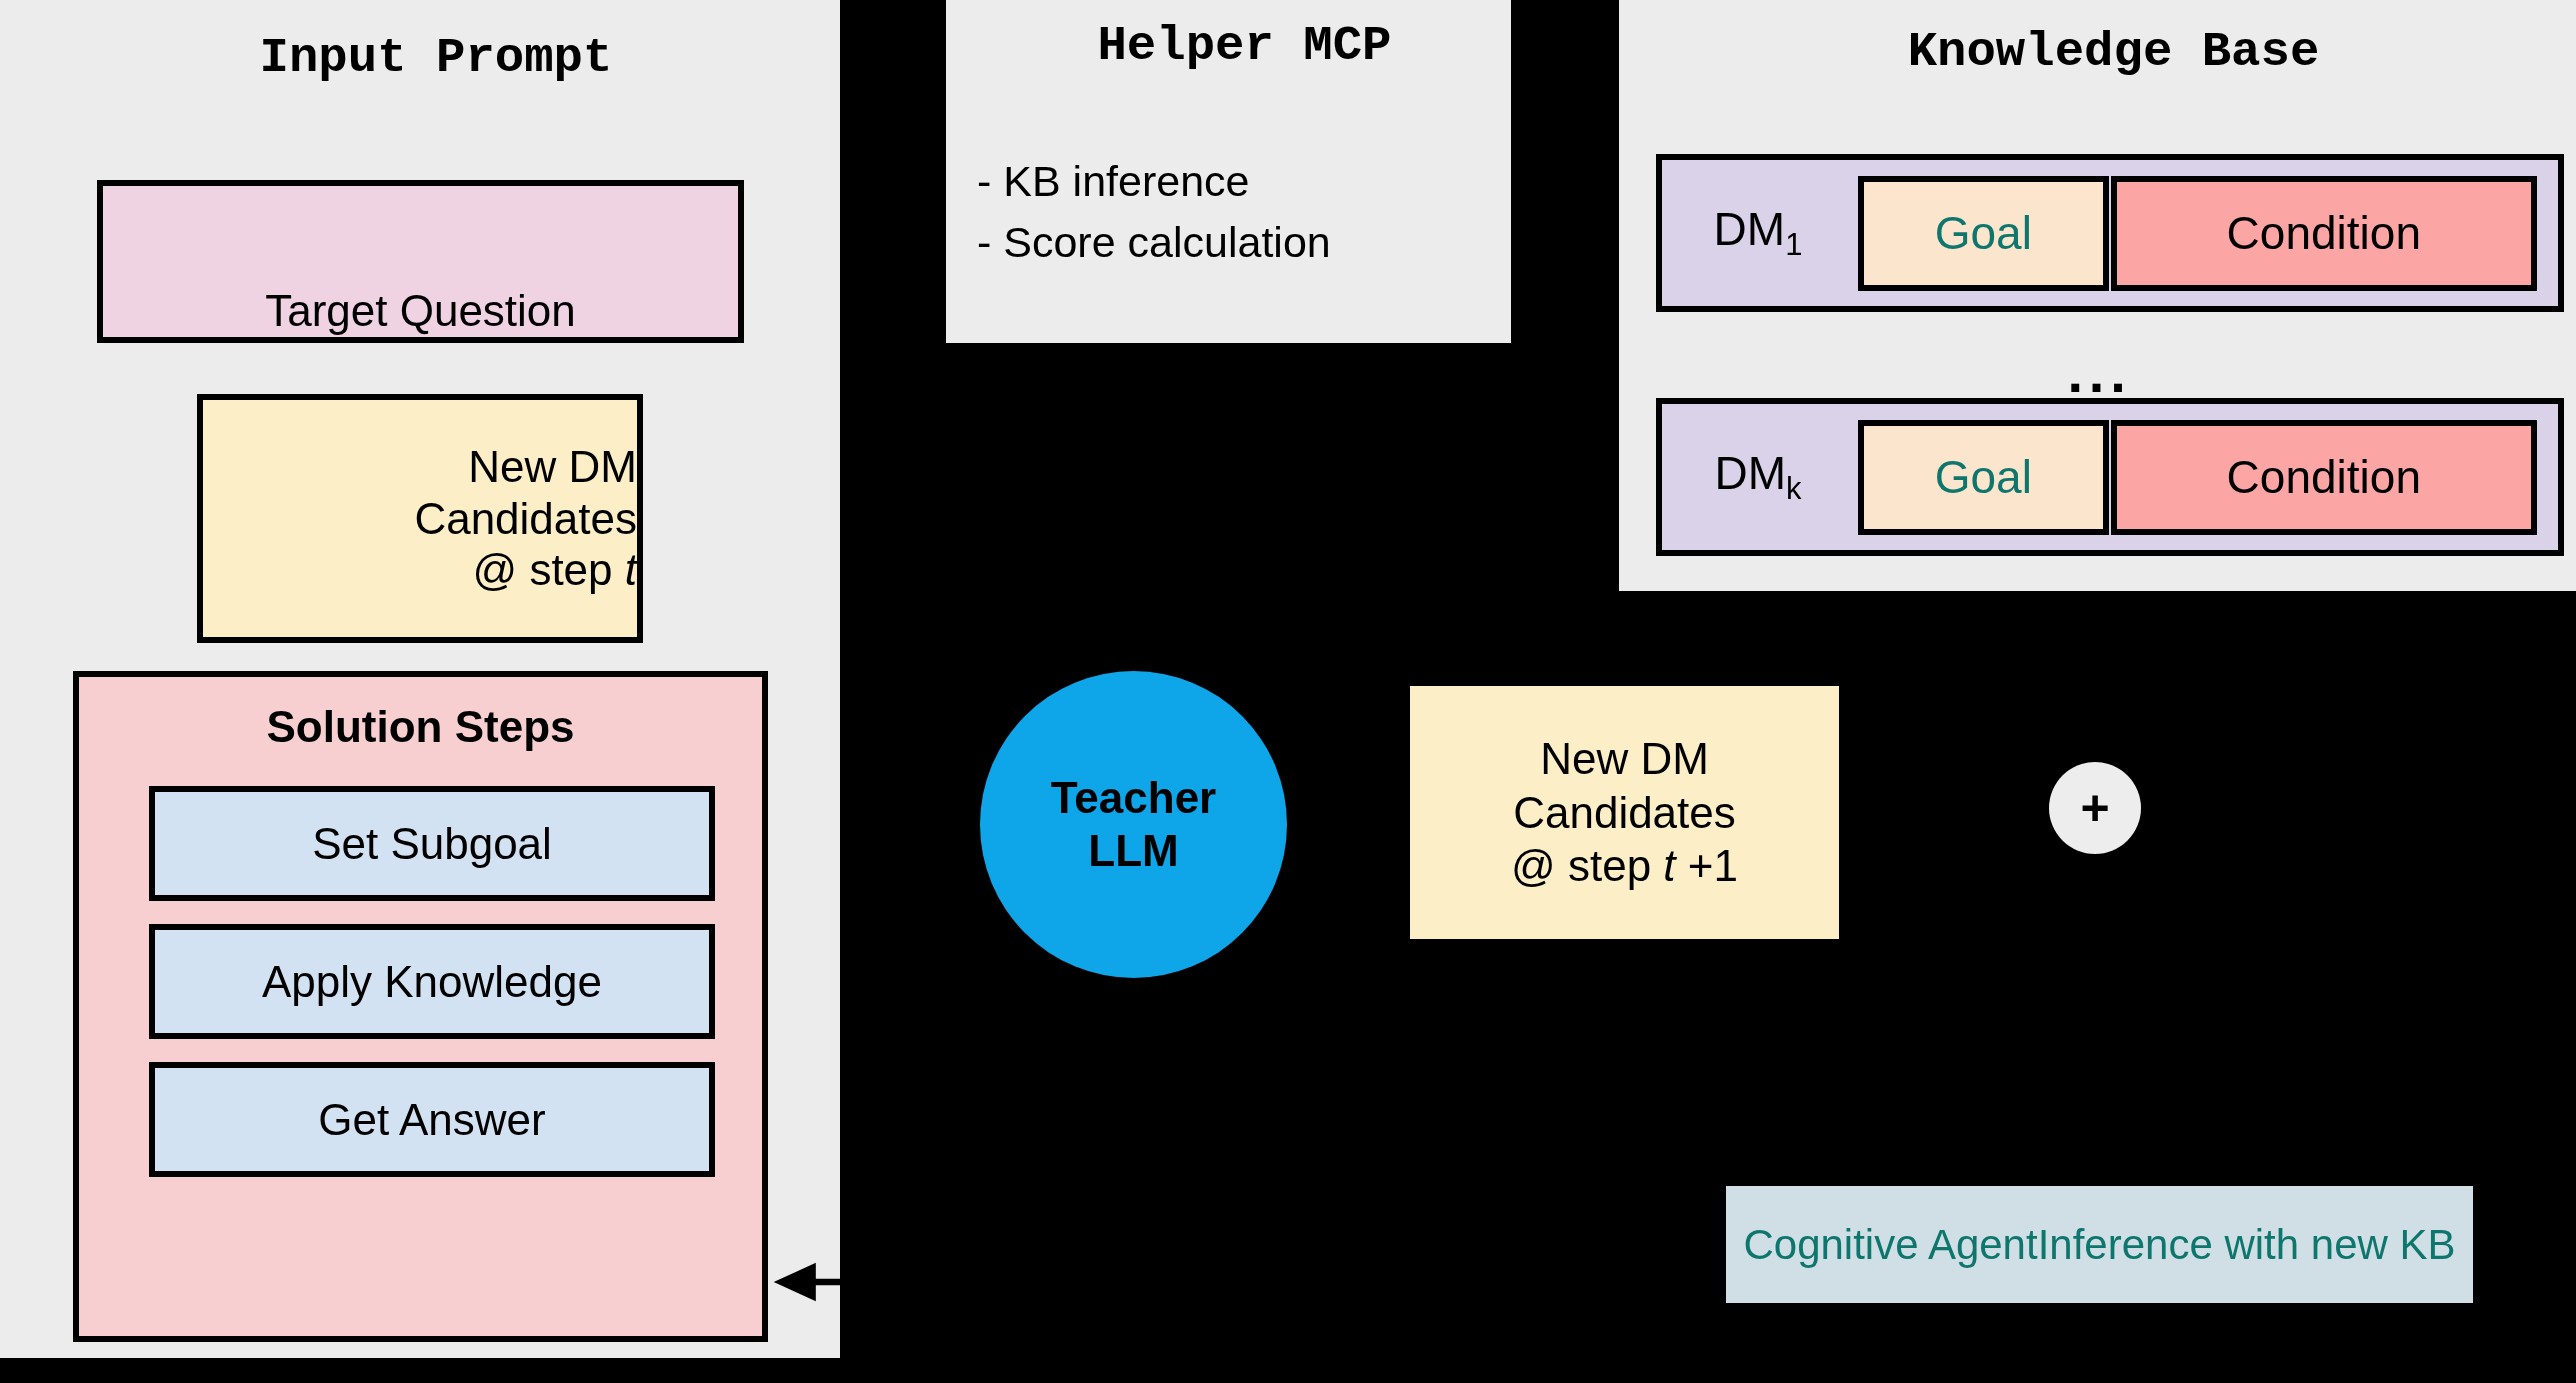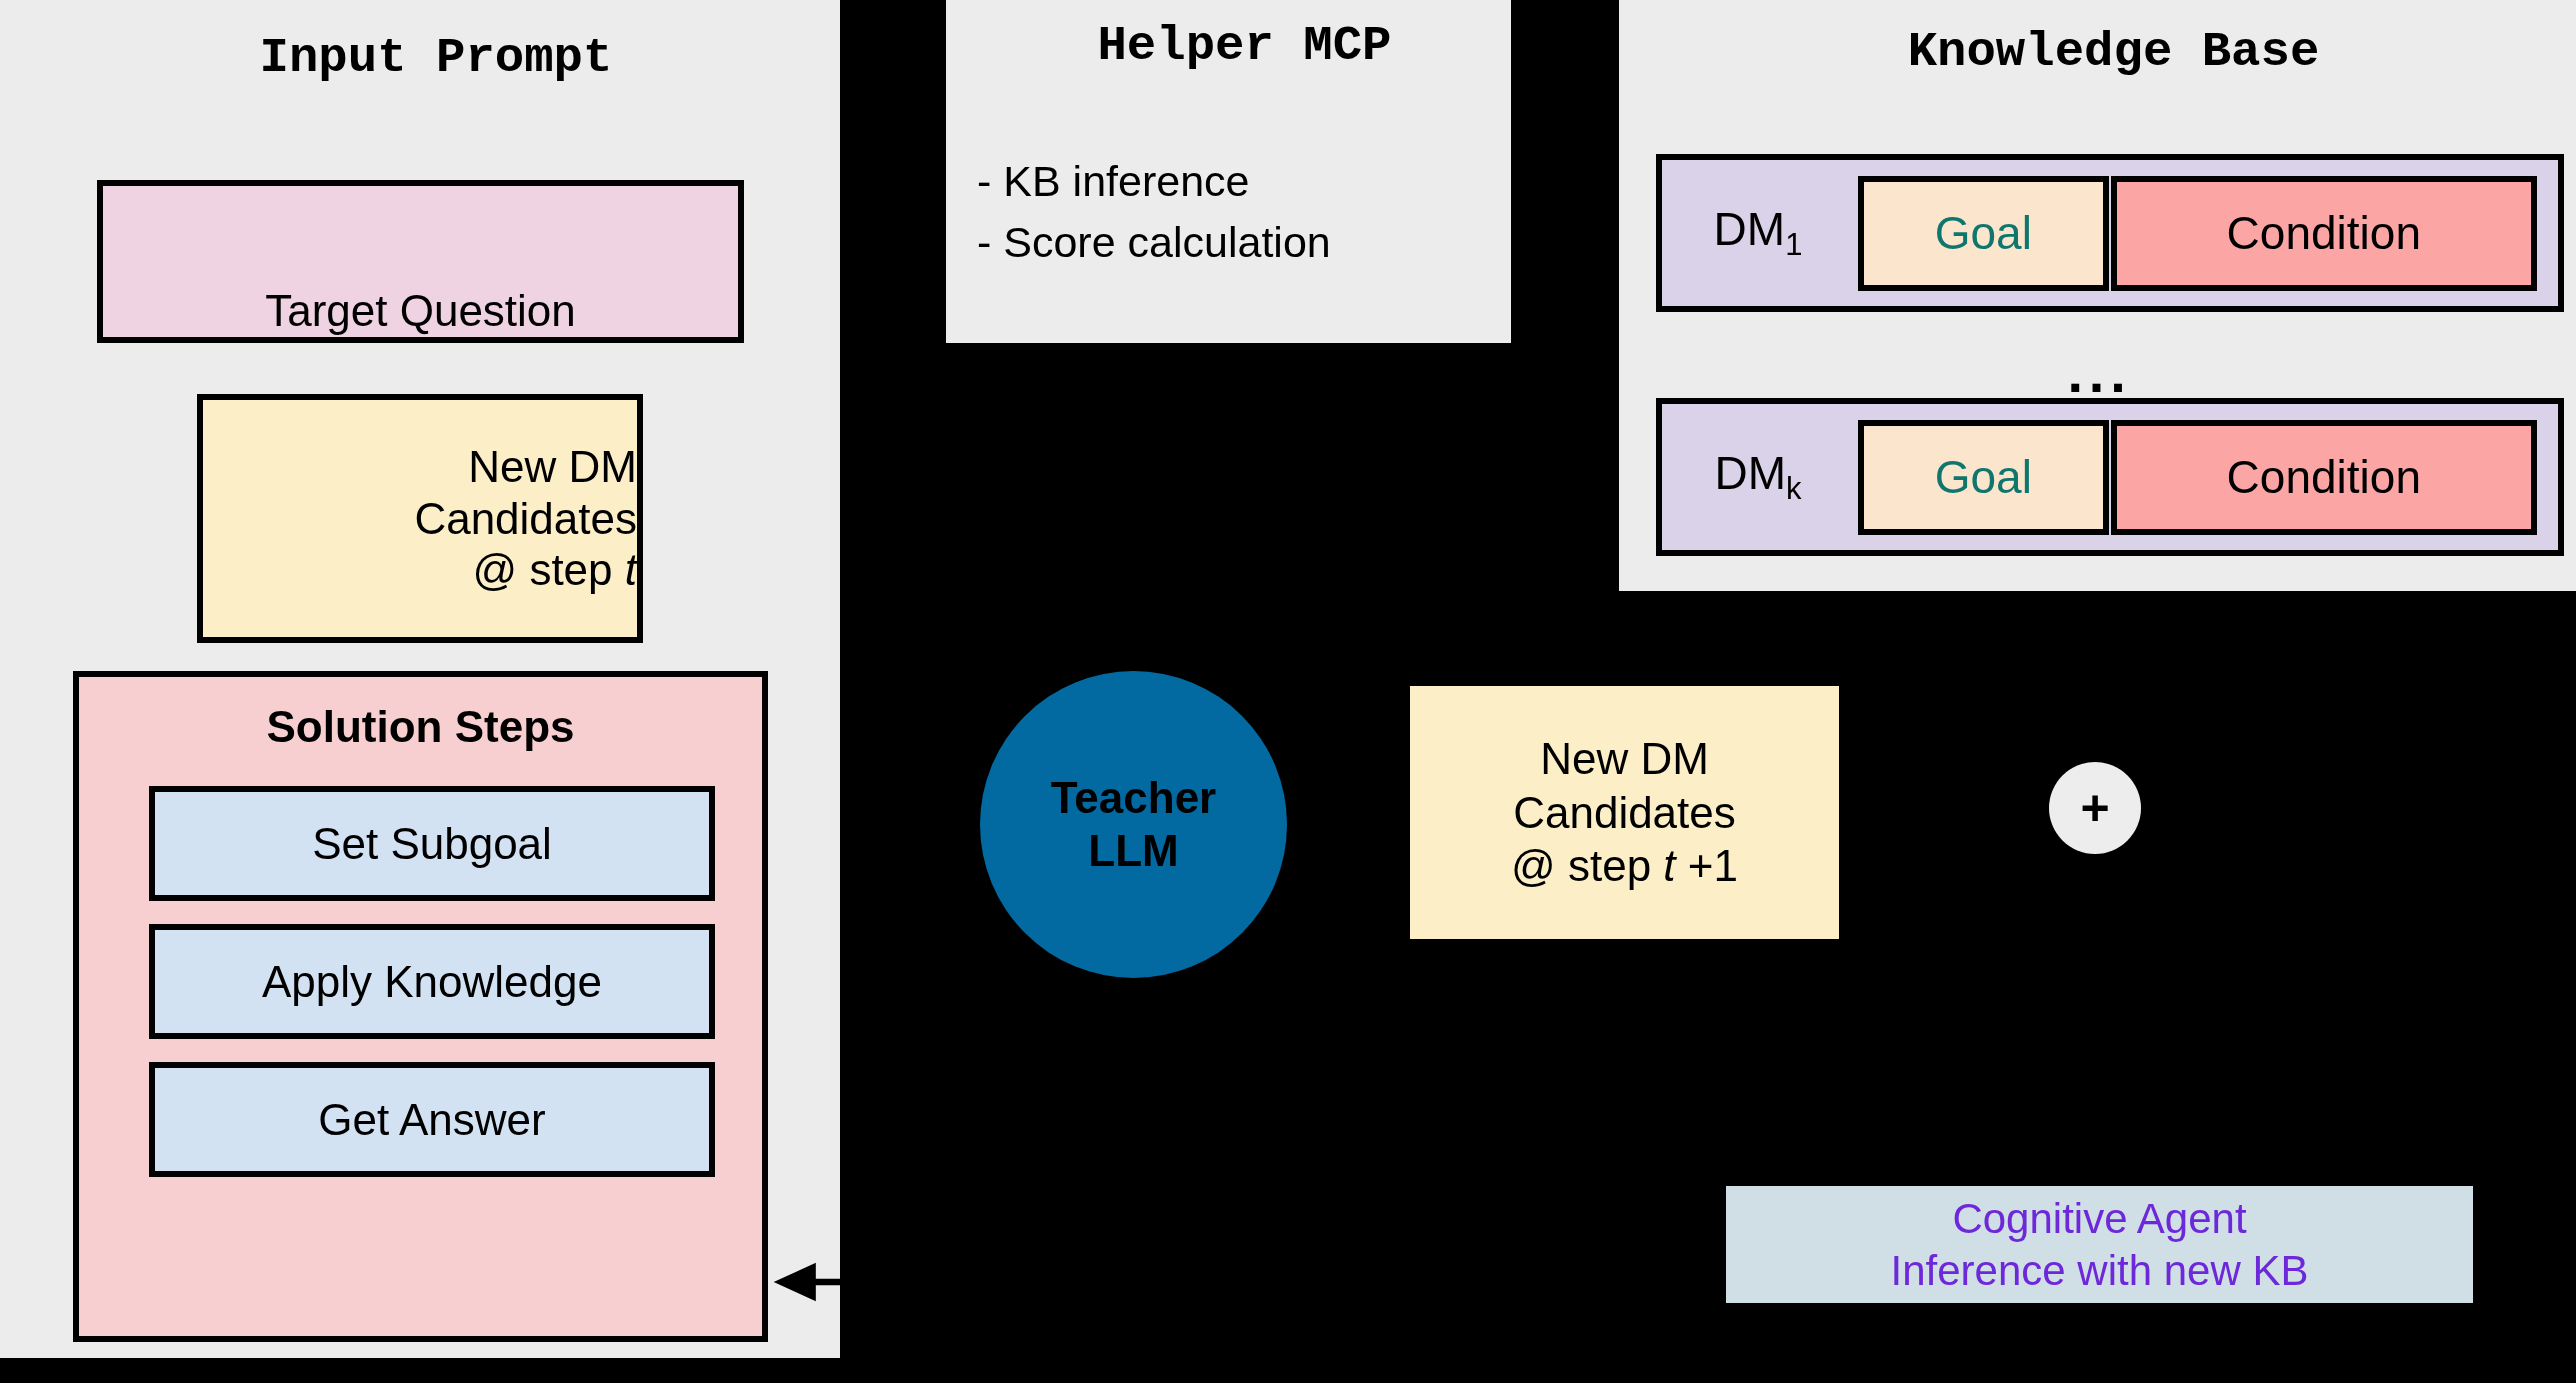--- a/index.html
+++ b/index.html
@@ -122,21 +122,21 @@
 
   #kb-ellipsis {
     position: absolute; left: 2037px; top: 340px; width: 125px;
     text-align: center; font-size: 56px; font-weight: bold;
     color: #000000; letter-spacing: 5.7px;
   }
 
   
   #teacher-llm {
     left: 980px; top: 671px; width: 307px; height: 307px;
-    border-radius: 50%; background: #0369a1;
+    border-radius: 50%; background: #0ea5e9;
     display: flex; flex-direction: column;
     align-items: center; justify-content: center;
     font-size: 44px; font-weight: bold; color: #000000;
     line-height: 1.2; text-align: center;
   }
 
   
   #new-dm-candidates-t1-box {
     left: 1410px; top: 686px; width: 429px; height: 253px;
     background: #FCEFC7; border: 0;
@@ -150,23 +150,23 @@
     left: 2049px; top: 762px; width: 92px; height: 92px;
     border-radius: 50%; background: #EDEDED;
     display: flex; align-items: center; justify-content: center;
     font-size: 50px; font-weight: bold; color: #000000;
   }
 
   
   #cognitive-agent-box {
     left: 1726px; top: 1186px; width: 747px; height: 117px;
     background: #D0DFE6; border: 0;
-    display: flex; flex-direction: column;
+    display: flex; 
     align-items: center; justify-content: center;
-    font-size: 42px; color: #6d28d9; line-height: 1.22; text-align: center;
+    font-size: 42px; color: #0f766e; line-height: 1.22; text-align: center;
   }
 
   
   #feedback-arrow { left: 766px; top: 1259px; width: 115px; height: 46px; }
 
   .italic-t { font-style: italic; }
 </style>
 </head>
 <body>
 

